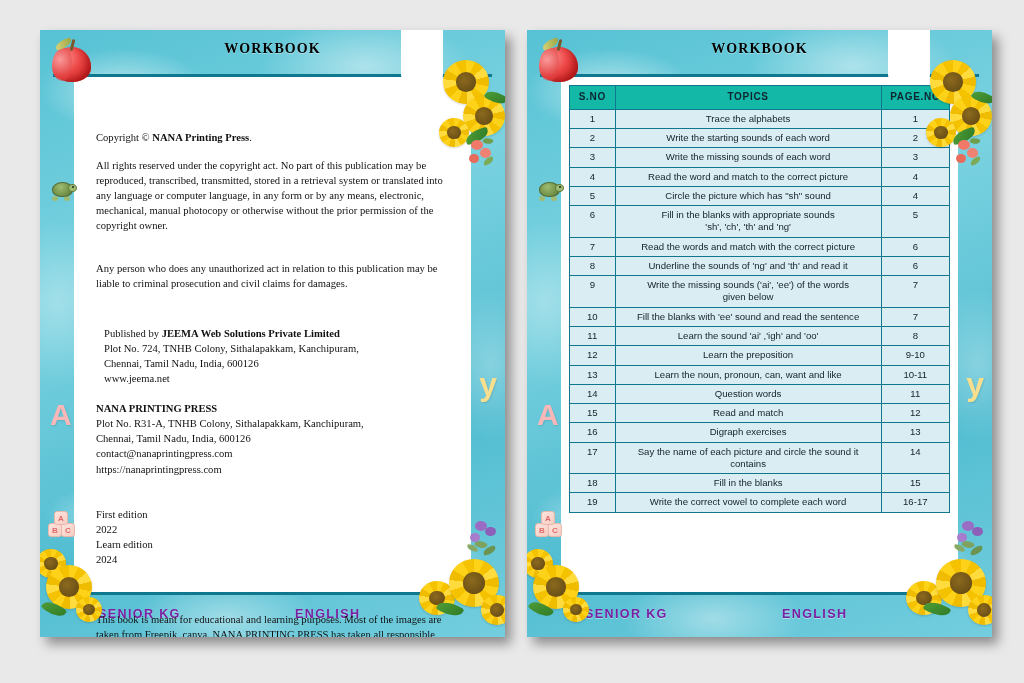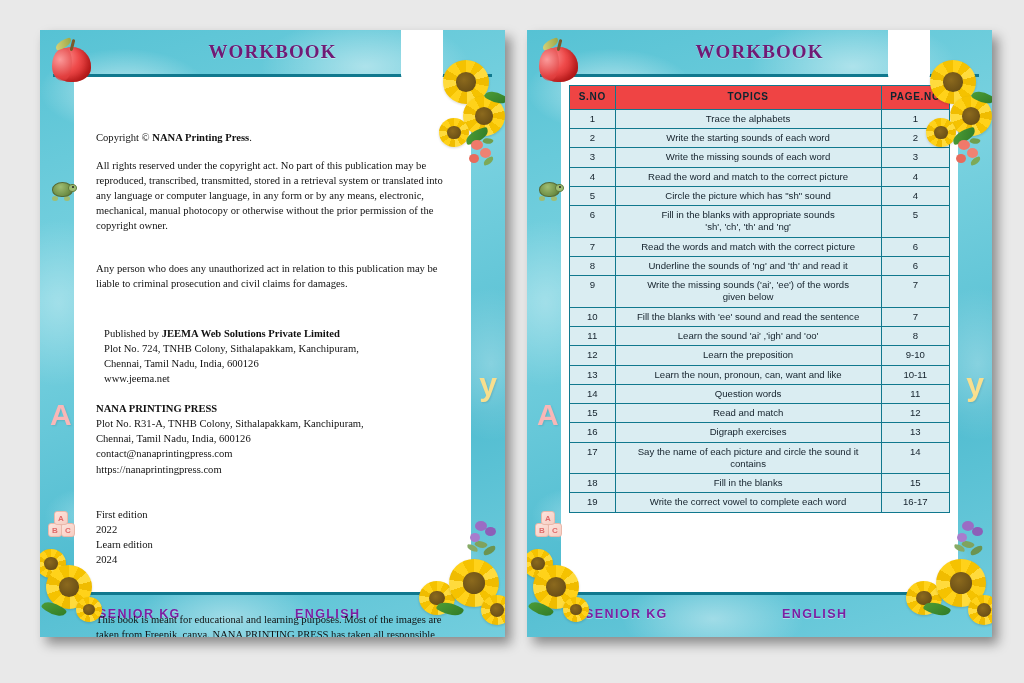--- a/index.html
+++ b/index.html
@@ -44,23 +44,23 @@
   
   .hdr {
     position: absolute; top: 0; left: 0; right: 0;
     height: 46px;
   }
   .hdr-title {
     position: absolute; left: 0; right: 0; top: 11px;
     text-align: center;
     font-family: "Liberation Serif", serif;
     font-weight: bold;
-    font-size: 19px;
+    font-size: 14px;
     letter-spacing: 1.1px;
-    color: #701a75;
+    color: #000000;
     text-shadow: 0 1px 0 rgba(255,255,255,.35);
   }
   .hdr-rule {
     position: absolute; left: 13px; right: 13px; top: 44px;
     height: 3px; background: #10788e;
   }
   
   .notch {
     position: absolute; top: 0; right: 62px;
     width: 42px; height: 52px;
@@ -136,21 +136,21 @@
     table-layout: fixed;
     font-size: 9.6px;
     color: #14212b;
   }
   table.toc th, table.toc td {
     border: 1.6px solid #10788e;
     padding: 3px 4px;
     line-height: 1.28;
   }
   table.toc thead th {
-    background: #ef4444;
+    background: #14b8a6;
     color: #0c2530;
     font-weight: bold;
     font-size: 10px;
     letter-spacing: .7px;
     text-align: center;
     padding: 5px 3px;
   }
   table.toc tbody td { background: #daedf2; }
   .c-sno  { width: 12%; text-align: center; }
   .c-top  { width: 70%; text-align: center; padding-left: 7px; }

